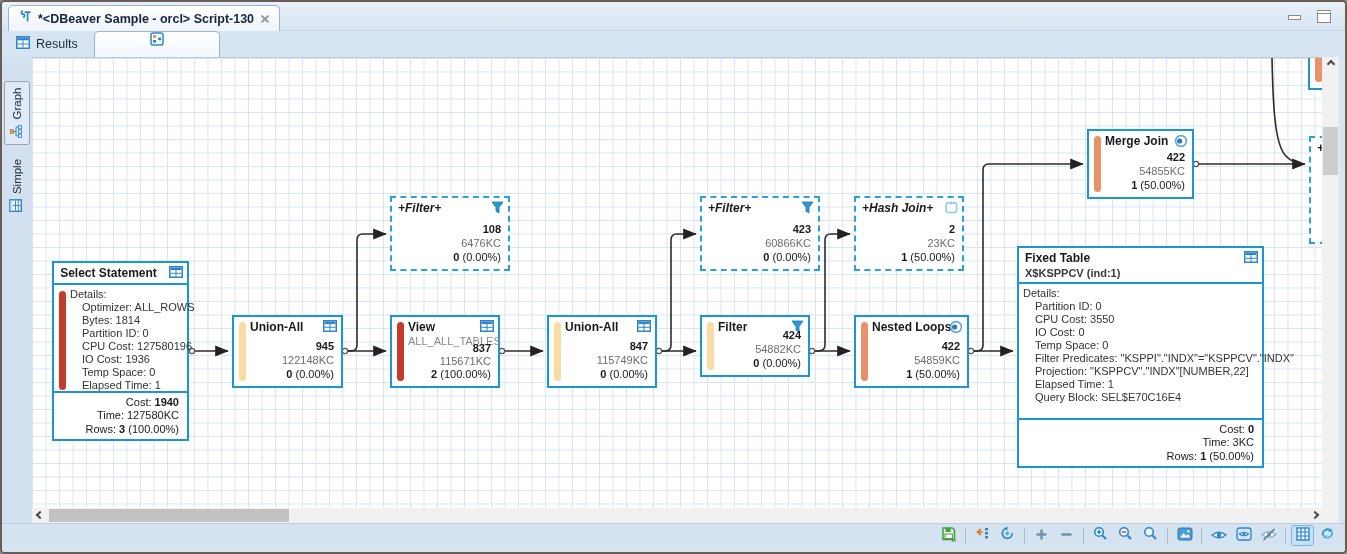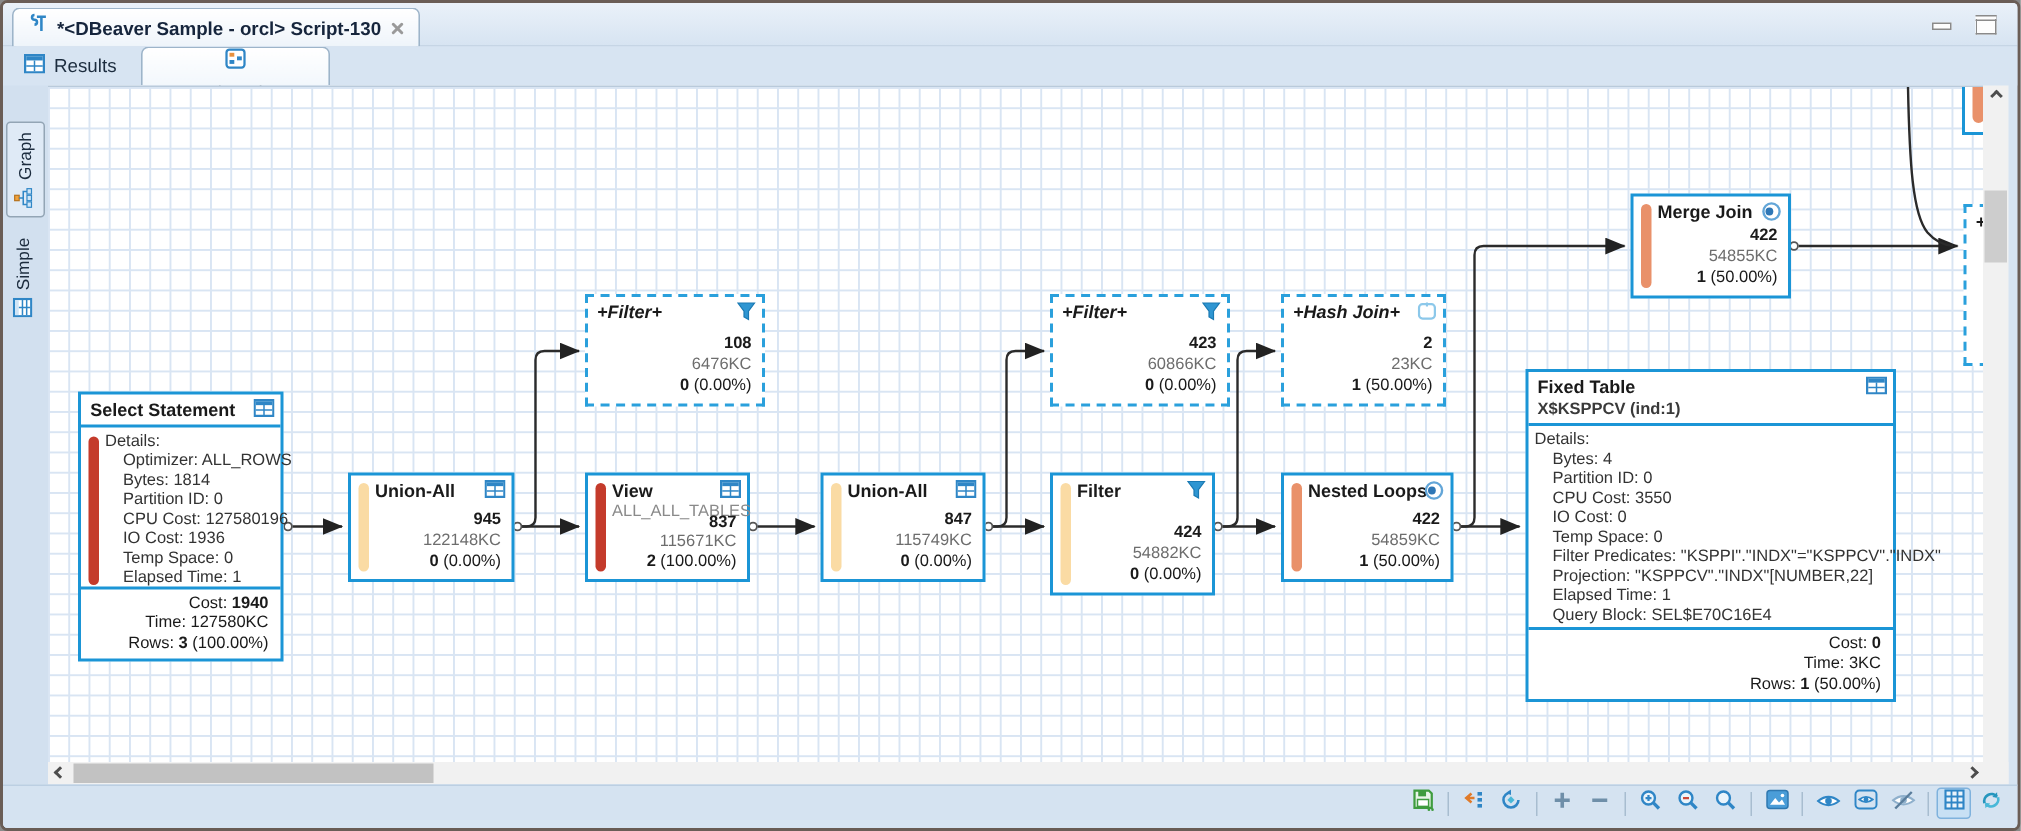--- a/index.html
+++ b/index.html
@@ -308,21 +308,21 @@
             <path d="M1,1 H12 L8,6.5 V12 L5,10.2 V6.5 Z" fill="#2f96d2" stroke="#1b7ab3" stroke-width="0.8"></path>
           </svg>
       </span>
       <div class="vals">
         <div class="v-rows">423</div>
         <div class="v-kc">60866KC</div>
         <div class="v-pct"><b>0</b><span class="rest">(0.00%)</span></div>
       </div>
     </div>
 
-    <div class="node" style="left:668px; top:257px; width:110px; height:82px;">
+    <div class="node" style="left:668px; top:257px; width:110px; height:62px;">
       <div class="bar pale"></div>
       <div class="n-title">Filter</div>
       <span class="n-icon">
         <svg width="13" height="13" viewBox="0 0 13 13">
             <path d="M1,1 H12 L8,6.5 V12 L5,10.2 V6.5 Z" fill="#2f96d2" stroke="#1b7ab3" stroke-width="0.8"></path>
           </svg>
       </span>
       <div class="vals">
         <div class="v-rows">424</div>
         <div class="v-kc">54882KC</div>
@@ -385,21 +385,20 @@
           <svg width="14" height="12" viewBox="0 0 14 12">
               <rect x="0.75" y="0.75" width="12.5" height="10.5" fill="#fff" stroke="#2f86c6" stroke-width="1.5"></rect>
               <rect x="1.5" y="1.5" width="11" height="2.6" fill="#2f86c6"></rect>
               <line x1="7" y1="4" x2="7" y2="11" stroke="#2f86c6"></line>
               <line x1="1.5" y1="7.3" x2="12.5" y2="7.3" stroke="#2f86c6"></line>
             </svg>
         </span>
       </div>
       <div class="bigbody">
         <div>Details:</div>
-        <div class="ind">Bytes: 4</div>
         <div class="ind">Partition ID: 0</div>
         <div class="ind">CPU Cost: 3550</div>
         <div class="ind">IO Cost: 0</div>
         <div class="ind">Temp Space: 0</div>
         <div class="ind">Filter Predicates: "KSPPI"."INDX"="KSPPCV"."INDX"</div>
         <div class="ind">Projection: "KSPPCV"."INDX"[NUMBER,22]</div>
         <div class="ind">Elapsed Time: 1</div>
         <div class="ind">Query Block: SEL$E70C16E4</div>
       </div>
       <div class="bigfoot">

